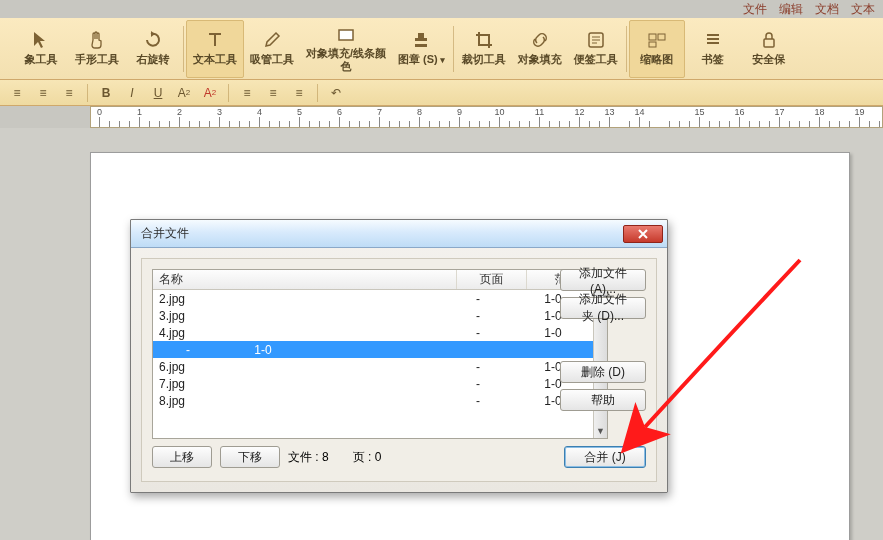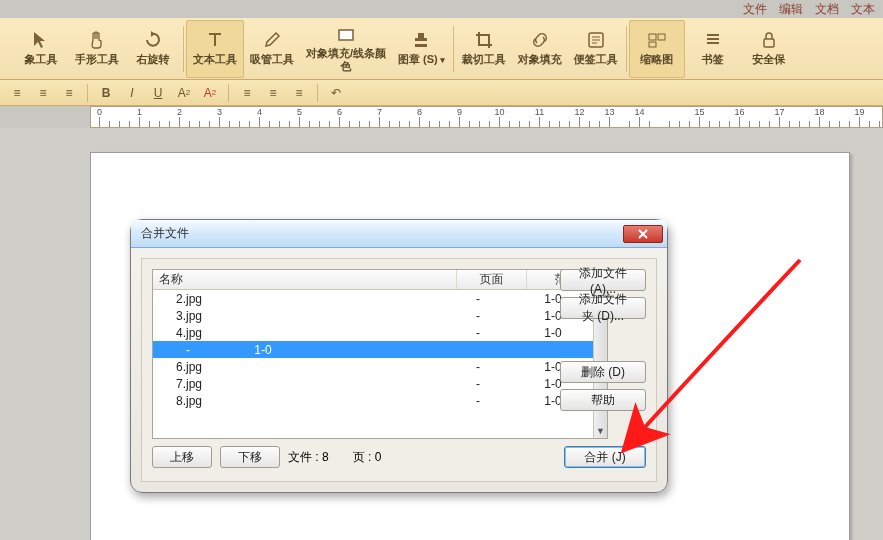--- a/index.html
+++ b/index.html
@@ -21,36 +21,36 @@
   .ruler { position:absolute; top:106px; left:90px; right:0; height:22px; background:#fff; border:1px solid #b2a27b; font-size:9px; color:#555; overflow:hidden; }
   .ruler .ticks { position:relative; height:100%; }
   .ruler .tick { position:absolute; top:0; bottom:0; display:flex;flex-direction:column;align-items:center;justify-content:flex-end; }
   .ruler .tick:before { content:""; width:1px; height:6px; background:#888; }
   .ruler .tick.major:before { height:10px; }
   .ruler .tick span { position:absolute; top:0; font-size:9px; }
   
   .worksp { position:absolute; top:128px; left:0; right:0; bottom:0; background:#cfcec8; overflow:hidden; }
   .page { position:absolute; left:90px; top:24px; width:760px; height:420px; background:#fff; border:1px solid #9c9c9c; box-shadow:2px 2px 3px rgba(0,0,0,.2); }
   
-  .dlg { position:absolute; left:130px; top:219px; width:538px; height:274px; background:linear-gradient(#f4f2ee,#eae7e1); border:1px solid #7a7a7a; border-radius:12px; box-shadow:2px 4px 10px rgba(0,0,0,.35);}
+  .dlg { position:absolute; left:130px; top:219px; width:538px; height:274px; background:linear-gradient(#f4f2ee,#eae7e1); border:1px solid #7a7a7a; border-radius:1px; box-shadow:2px 4px 10px rgba(0,0,0,.35);}
   .dlg-title { height:28px; background:linear-gradient(#f6fbff,#d8eafc 45%,#bedcf6); border-bottom:1px solid #8aa8c8; border-radius:3px 3px 0 0; display:flex; align-items:center; padding:0 4px 0 10px; font-size:12px; color:#2c2c2c; }
   .dlg-title .spacer{flex:1;}
   .dlg-close { width:40px; height:18px; background:linear-gradient(#e97a6f,#c63a2c); border:1px solid #8f241a; border-radius:2px; display:flex;align-items:center;justify-content:center; color:#fff; font-weight:bold; cursor:pointer;}
   .dlg-body { position:absolute; top:28px; left:0; right:0; bottom:0; }
   .inner { position:absolute; left:10px; top:10px; right:10px; bottom:10px; border:1px solid #cfcabd; background:#f1eee7; }
   .filelist { position:absolute; left:10px; top:10px; width:456px; height:170px; background:#fff; border:1px solid #a8a59a; }
   .fl-head { display:flex; height:20px; background:linear-gradient(#fdfdfd,#ececec); border-bottom:1px solid #c9c6bc; font-size:12px; color:#333;}
   .fl-head .c { padding:2px 6px; border-right:1px solid #dcd9cf; display:flex; align-items:center;}
   .fl-head .c1{flex:1;} .fl-head .c2{width:70px;justify-content:center;} .fl-head .c3{width:80px;justify-content:center;}
   .fl-rows { position:absolute; top:20px; left:0; right:14px; bottom:0; overflow:hidden;}
   .fl-scroll{ position:absolute; top:20px; right:0; bottom:0; width:14px; background:linear-gradient(90deg,#efefef,#dcdcdc); border-left:1px solid #c9c6bc;}
   .fl-scroll .ar{height:14px;display:flex;align-items:center;justify-content:center;font-size:9px;color:#555;}
   .fl-row { display:flex; height:17px; font-size:12px; color:#222; align-items:center;}
   .fl-row.sel{ background:#3399ff; color:#fff;}
-  .fl-row .c{padding:0 23px;}
+  .fl-row .c{padding:0 6px;}
   .fl-row .c1{flex:1;} .fl-row .c2{width:70px;text-align:center;} .fl-row .c3{width:80px;text-align:center;}
   .dlg-btn { height:22px; min-width:72px; padding:0 17px; font-size:12px; color:#222; background:linear-gradient(#fdfdfd,#e5e5e5); border:1px solid #9f9c92; border-radius:3px; cursor:pointer; display:inline-flex;align-items:center;justify-content:center;}
   .dlg-btn.focus{ border:1px solid #3c7fb1; box-shadow:0 0 0 1px #8abde4 inset;}
   .rightcol { position:absolute; right:10px; top:10px; width:86px; display:flex;flex-direction:column;gap:6px;}
   .bottom { position:absolute; left:10px; right:10px; bottom:12px; height:24px; display:flex; align-items:center; font-size:12px; gap:8px;}
   .bottom .mid{flex:1; display:flex; gap:24px; justify-content:flex-start;}
   
   .arrow { position:absolute; pointer-events:none; }
   .arrow svg{overflow:visible;}
 </style>

